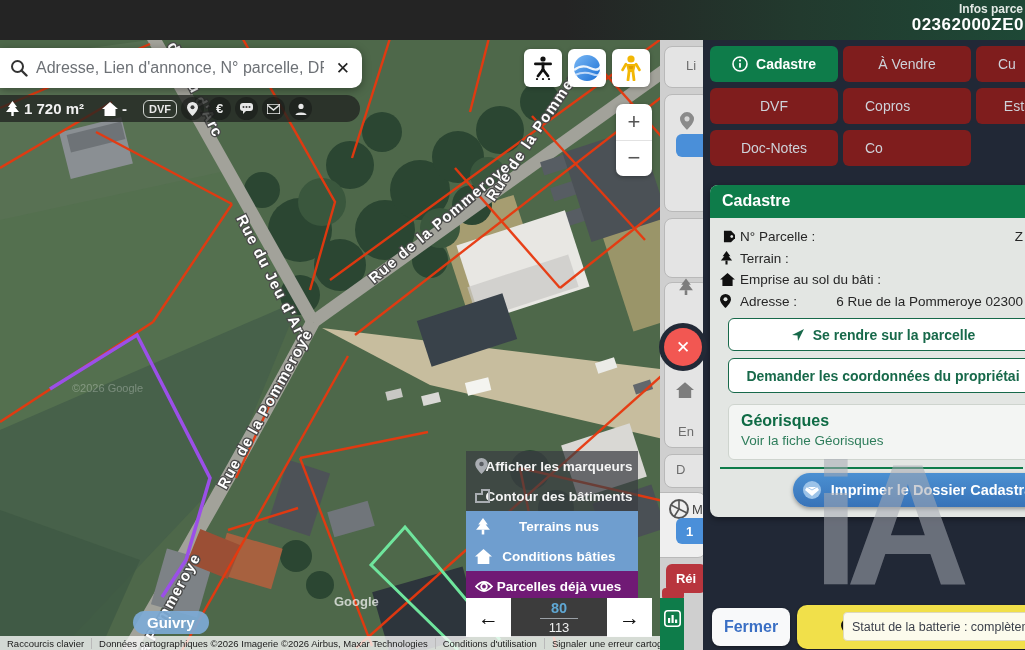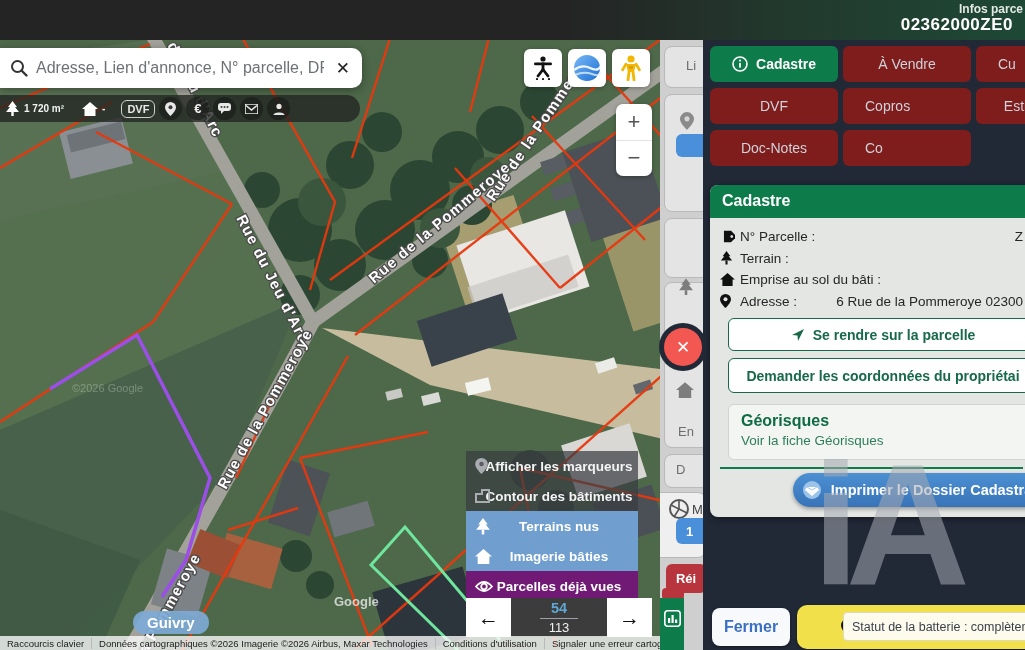--- a/index.html
+++ b/index.html
@@ -4,41 +4,41 @@
 <style>
   * { margin:0; padding:0; box-sizing:border-box; }
   html,body { width:1025px; height:650px; overflow:hidden; }
   body { font-family:"Liberation Sans","DejaVu Sans",sans-serif; background:#202734; position:relative; }
   .abs { position:absolute; }
 
   
   #topbar { left:0; top:0; width:1025px; height:40px;
     background:linear-gradient(90deg,#242424 0%,#242424 55%,#223a2e 78%,#1e4836 100%); z-index:40; }
   #topbar .t1 { position:absolute; right:2px; top:2px; color:#e3e9e5; font-size:12px; font-weight:bold; }
-  #topbar .t2 { position:absolute; right:12px; top:15px; color:#ffffff; font-size:17px; font-weight:bold; letter-spacing:.5px; }
+  #topbar .t2 { position:absolute; right:1px; top:15px; color:#ffffff; font-size:17px; font-weight:bold; letter-spacing:.5px; }
 
   
   #map { left:0; top:40px; width:660px; height:610px; overflow:hidden; background:#4e684a; z-index:10; }
   #mapsvg { position:absolute; left:0; top:0; }
   svg text.street { font-family:"Liberation Sans",sans-serif; font-size:15px; letter-spacing:1.2px;
     fill:#ffffff; stroke:#4a4a4a; stroke-width:2.6px; paint-order:stroke; font-weight:bold; }
 
   
   #searchbar { left:0; top:8px; width:362px; height:40px; background:#fff; border-radius:0 10px 10px 0;
     box-shadow:0 2px 8px rgba(0,0,0,.35); display:flex; align-items:center; z-index:30; }
   #searchbar input { border:none; outline:none; flex:1; font-size:16px; color:#555; margin-left:8px;
     font-family:"Liberation Sans",sans-serif; background:transparent; }
   #searchbar input::placeholder { color:#6d7176; opacity:1; }
   #search-close { font-size:17px; color:#222; font-weight:bold; padding:0 12px; cursor:pointer; }
   #search-mag { margin-left:10px; }
 
   
   #infobar { left:0; top:55px; width:360px; height:27px; background:rgba(33,36,33,.78);
     border-radius:0 14px 14px 0; display:flex; align-items:center; z-index:30; color:#fff; }
-  #infobar .lbl { font-size:10px; font-weight:bold; color:#f2f2f2; margin:0 4px 0 4px; }
+  #infobar .lbl { font-size:15px; font-weight:bold; color:#f2f2f2; margin:0 4px 0 4px; }
   .dvf-badge { border:1.5px solid #cfd3cf; border-radius:6px; color:#e9e9e9; font-size:11px; font-weight:bold;
     padding:2px 5px; margin-left:12px; }
   .circ { width:23px; height:23px; border-radius:50%; background:rgba(22,24,22,.55); display:flex;
     align-items:center; justify-content:center; margin-left:4px; color:#e8e8e8; }
   .circ .euro { font-size:13px; font-weight:bold; color:#efefef; }
 
   
   .sqbtn { width:38px; height:38px; background:#fff; border-radius:6px; box-shadow:0 1px 4px rgba(0,0,0,.3);
     display:flex; align-items:center; justify-content:center; z-index:30; }
   #zoomctl { left:616px; top:64px; width:36px; height:72px; background:#fff; border-radius:7px;
@@ -360,35 +360,35 @@
       <svg class="lg-ic" width="16" height="17" viewBox="0 0 15 16">
         <polygon points="7.5,0 12,6 10,6 14,11 1,11 5,6 3,6" fill="#fff"></polygon>
           <rect x="6.3" y="11" width="2.4" height="4.5" fill="#fff"></rect>
       </svg>
       <span class="lg-tx">Terrains nus</span>
     </div>
     <div class="leg-row lr-blue">
       <svg class="lg-ic" width="17" height="15" viewBox="0 0 16 14">
         <polygon points="8,0 16,7 13.5,7 13.5,14 2.5,14 2.5,7 0,7" fill="#fff"></polygon>
       </svg>
-      <span class="lg-tx">Imagerie bâties</span>
+      <span class="lg-tx">Conditions bâties</span>
     </div>
     <div class="leg-row lr-red">
       <svg class="lg-ic" width="18" height="13" viewBox="0 0 18 13">
         <path d="M1,6.5 Q9,-2.5 17,6.5 Q9,15.5 1,6.5 Z" fill="none" stroke="#fff" stroke-width="1.8"></path>
         <circle cx="9" cy="6.5" r="2.8" fill="none" stroke="#fff" stroke-width="1.8"></circle>
       </svg>
       <span class="lg-tx">Parcelles déjà vues</span>
     </div>
   </div>
 
   <div id="pager" class="abs">
     <div class="pbtn">←</div>
     <div class="pmid">
-      <span class="pcur">54</span>
+      <span class="pcur">80</span>
       <span class="psep"></span>
       <span class="ptot">113</span>
     </div>
     <div class="pbtn">→</div>
   </div>
 
   <div id="town" class="abs">Guivry</div>
 
   <div id="attrib" class="abs">
     <span>Raccourcis clavier</span>

